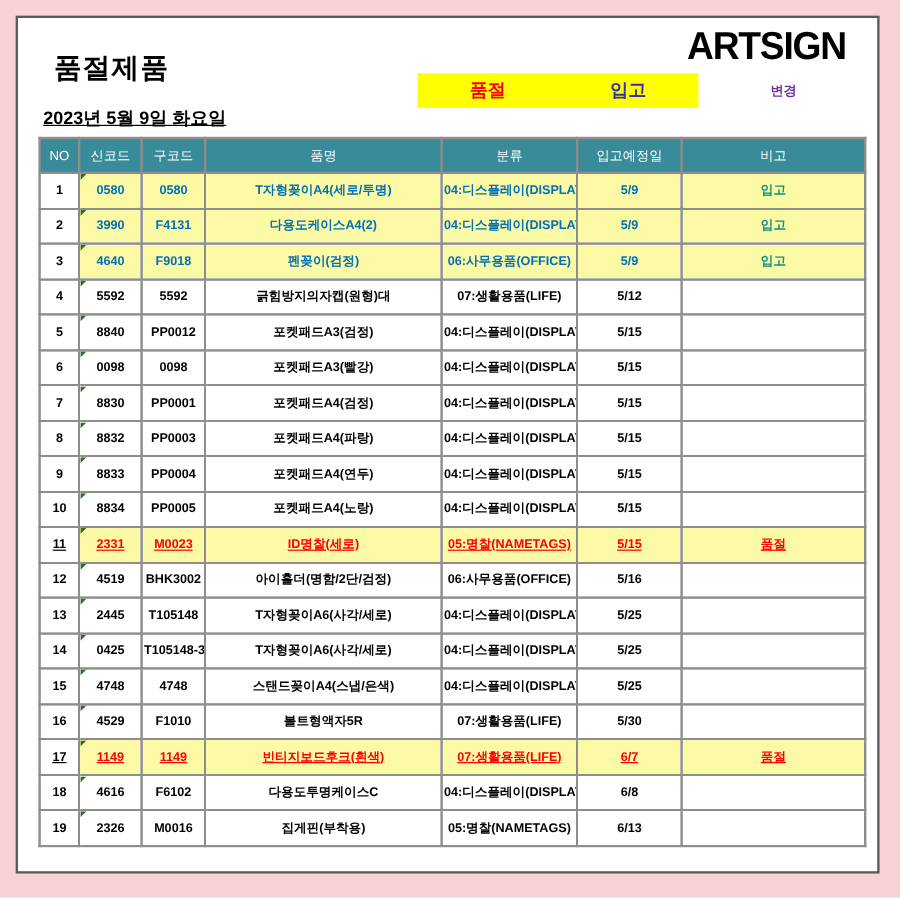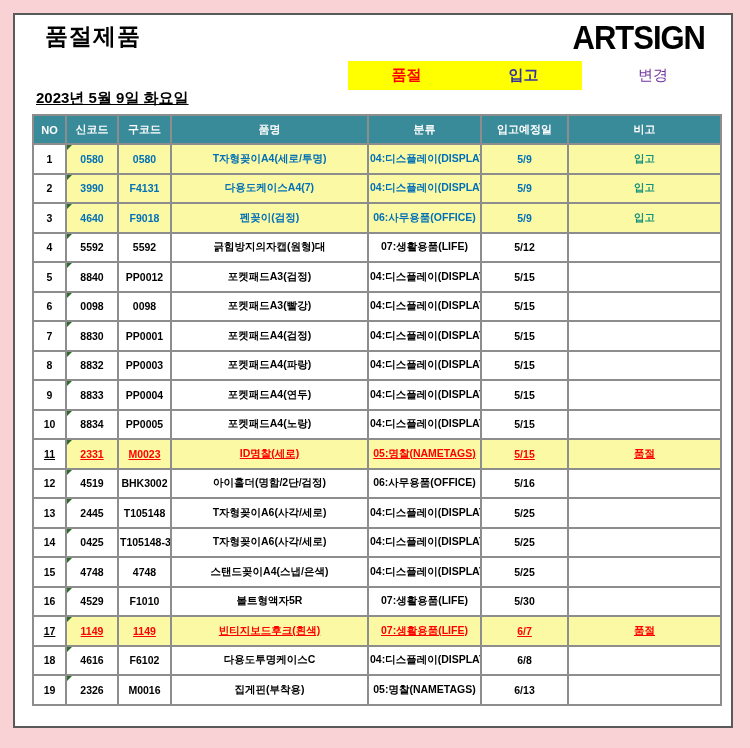--- a/index.html
+++ b/index.html
@@ -7,52 +7,52 @@
     width:750px;height:748px;position:relative;
     background:var(--page-pink,#f8d2d4);
     font-family:"Liberation Sans","DejaVu Sans",sans-serif;
     -webkit-font-smoothing:antialiased;
   }
   .panel{
     position:absolute;left:13px;top:13px;width:720px;height:715px;
     background:#ffffff;border:2px solid #5a5a5a;box-sizing:border-box;
   }
   .page-title{
-    position:absolute;left:30px;top:6px;
+    position:absolute;left:30px;top:26px;
     font-size:23px;font-weight:bold;color:#000;letter-spacing:1px;
   }
   .brand{
     position:absolute;right:26px;top:6px;
     font-size:31px;font-weight:800;color:#000;letter-spacing:-1px;
     transform:scaleY(1.05);
   }
   .legend-box{
     position:absolute;left:333px;top:46px;width:234px;height:29px;
     background:var(--accent-yellow,#ffff00);
     display:flex;align-items:center;justify-content:space-around;
   }
   .legend-soldout{color:var(--red,#fe0000);font-size:15px;font-weight:bold;}
   .legend-arrival{color:var(--legend-blue,#3333a6);font-size:15px;font-weight:bold;}
   .legend-change{
     position:absolute;left:598px;top:46px;width:80px;height:29px;
     display:flex;align-items:center;justify-content:center;
-    color:var(--purple,#7030a0);font-size:15px;font-weight:normal;
+    color:var(--purple,#7030a0);font-size:11px;font-weight:bold;
   }
   .date-label{
     position:absolute;left:21px;top:74px;
     font-size:15px;font-weight:bold;color:#000;text-decoration:underline;
   }
   table.product-table{
     position:absolute;left:17px;top:99px;width:688px;
     border-collapse:collapse;table-layout:fixed;
     border:2px solid #5e5e5e;
   }
   .product-table th{
     background:var(--header-teal,#3a8b9a);color:#fff;
-    font-size:11px;font-weight:bold;height:27px;
+    font-size:11px;font-weight:normal;height:27px;
     border:2px solid #8d8d8d;padding:0;margin-top:17px;
   }
   .product-table td{
     height:27.5px;border:2px solid #8d8d8d;padding:0 1px;
     font-size:10.5px;font-weight:bold;text-align:center;
     white-space:nowrap;overflow:hidden;position:relative;
     background:#fff;color:#000;
   }
   tr.row-arrival td{background:var(--row-yellow,#fbf9a4);color:var(--blue,#0070b8);}
   tr.row-arrival td.note-cell{color:var(--green,#12917e);}
@@ -107,21 +107,21 @@
           <td>0580</td>
           <td>T자형꽂이A4(세로/투명)</td>
           <td>04:디스플레이(DISPLAY)</td>
           <td>5/9</td>
           <td class="note-cell">입고</td>
         </tr>
         <tr class="row-arrival">
           <td class="no-cell">2</td>
           <td class="marker-cell">3990</td>
           <td>F4131</td>
-          <td>다용도케이스A4(7)</td>
+          <td>다용도케이스A4(2)</td>
           <td>04:디스플레이(DISPLAY)</td>
           <td>5/9</td>
           <td class="note-cell">입고</td>
         </tr>
         <tr class="row-arrival">
           <td class="no-cell">3</td>
           <td class="marker-cell">4640</td>
           <td>F9018</td>
           <td>펜꽂이(검정)</td>
           <td>06:사무용품(OFFICE)</td>

